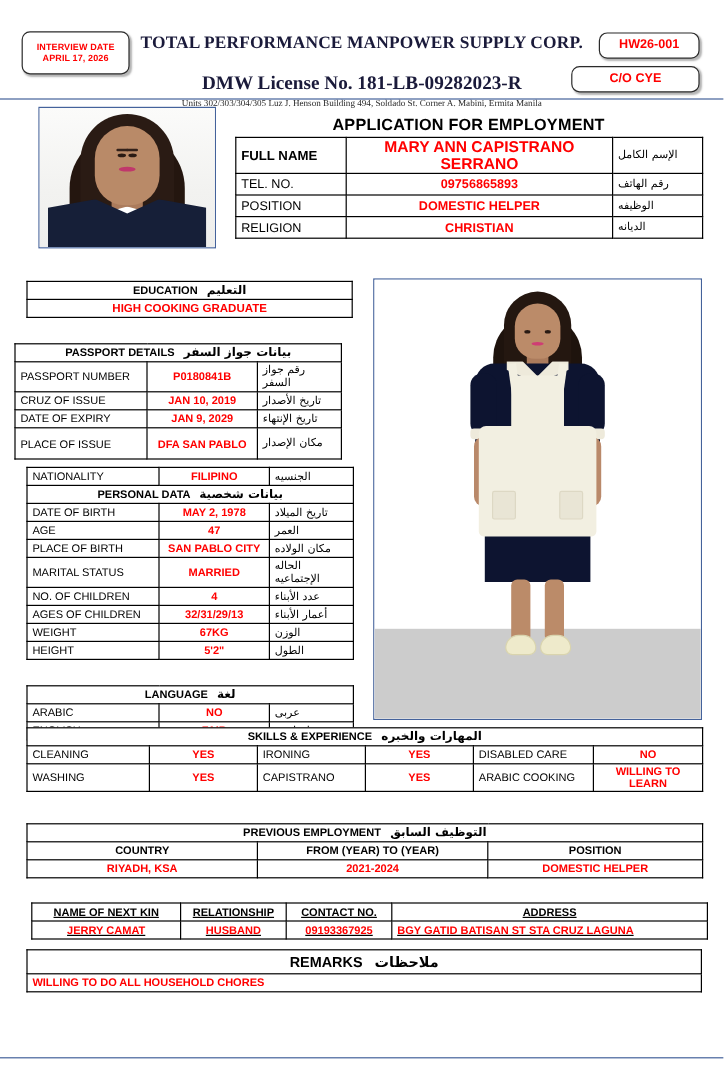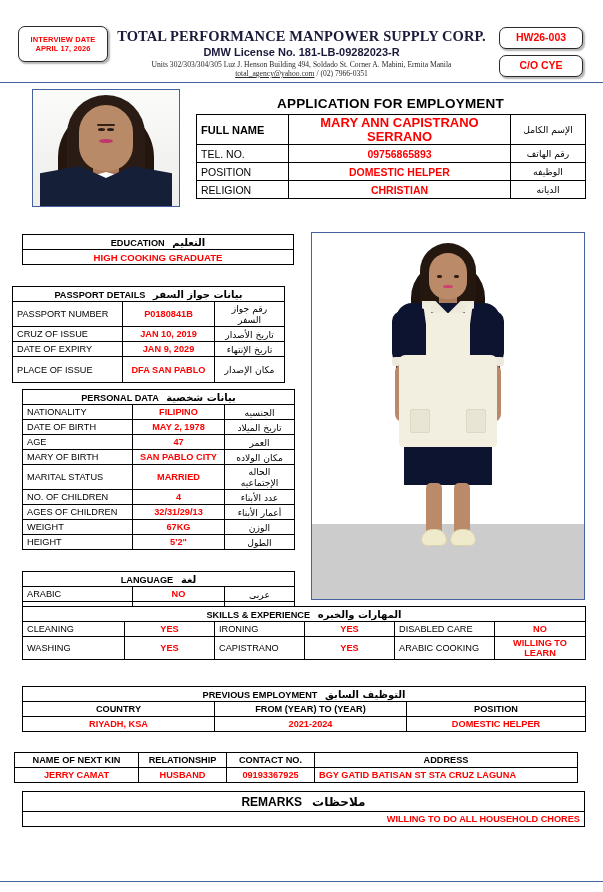--- a/index.html
+++ b/index.html
@@ -32,32 +32,32 @@
     line-height: 1.25;
   }
   #interview-badge {
     left: 18px; top: 26px; width: 90px; height: 36px;
     font-size: 7.5px; letter-spacing: 0.1px;
   }
   #code-badge {
     right: 20px; top: 27px; width: 84px; height: 22px; font-size: 10.5px;
   }
   #careof-badge {
-    right: 20px; top: 55px; width: 84px; height: 22px; font-size: 10.5px;
+    right: 20px; top: 55px; width: 107px; height: 22px; font-size: 10.5px;
   }
   .company-block { text-align: center; padding-top: 10px; }
   .company-name {
     font-family: "Liberation Serif", serif;
     font-weight: bold; font-size: 14.5px; letter-spacing: 0.1px;
     color: #1a1a3a;
   }
   .company-license {
-    font-family: Liberation Sans, sans-serif;
-    font-weight: bold; font-size: 11px; color: #1a1a3a;
-    margin-top: 1px;
+    font-family: Liberation Serif, serif;
+    font-weight: bold; font-size: 16px; color: #1a1a3a;
+    margin-top: 16px;
   }
   .company-address {
     font-family: "Liberation Serif", serif;
     font-size: 7.6px; color: #2a2a2a; margin-top: 2px;
   }
   .company-contact {
     font-family: "Liberation Serif", serif;
     font-size: 7.6px; color: #2a2a2a; margin-top: 0px;
   }
   .company-contact u { text-decoration: underline; }
@@ -170,82 +170,78 @@
   }
   table.grid td, table.grid th {
     border: 1px solid #000;
     padding: 1px 4px;
     font-size: 9.2px;
     vertical-align: middle;
     height: 15px;
   }
   .lbl { font-weight: normal; text-align: left; }
   .val { color: #ff0000; font-weight: bold; text-align: center; }
-  .ar  { text-align: center; font-size: 8.6px; direction: rtl;
+  .ar  { text-align: left; font-size: 8.6px; direction: rtl;
          font-family: "DejaVu Sans", sans-serif; }
   .sect-head {
     text-align: center; font-weight: bold; font-size: 10.5px;
     height: 17px;
     margin-top: 11px;
   }
   .sect-head .arh { font-family:"DejaVu Sans", sans-serif; font-size: 10px; }
   .colhead { text-align:center; font-weight:bold; font-size:9.2px; }
 
   
   #name-table   { left: 196px; top: 114px; width: 389px; }
   #education    { left: 22px;  top: 234px; width: 272px; }
   #passport     { left: 12px;  top: 286px; width: 272px; }
   #personal     { left: 22px;  top: 389px; width: 272px; }
   #language     { left: 22px;  top: 571px; width: 272px; }
   #skills       { left: 22px;  top: 606px; width: 563px; }
   #employment   { left: 22px;  top: 686px; width: 563px; }
-  #nextkin      { left: 14px;  top: 752px; width: 563px; }
+  #nextkin      { left: 26px;  top: 752px; width: 563px; text-decoration: underline; }
   #remarks      { left: 22px;  top: 791px; width: 563px; }
 
   #name-table td { height: 18px; }
   #name-table .bigname { font-size: 13px; line-height: 1.05; margin-top: 16px; }
   #name-table .fullname-lbl { font-weight: bold; font-size: 11px; }
   #name-table .mid { font-size: 10.5px; }
   #name-table .lblcell { font-size: 10.5px; }
 
   #education .val { font-size: 9.6px; }
   .small-red { color:#ff0000; font-weight:bold; font-size: 7.2px; text-align:center; }
-  .remarks-val { color:#ff0000; font-weight:bold; font-size:10.5px; text-align:right; height:18px; }
+  .remarks-val { color:#ff0000; font-weight:bold; font-size:10.5px; text-align:left; height:18px; }
   .bottom-rule {
     position:absolute; left:0; right:0; bottom:10px; height:1px; background:#44629b;
   }
 </style>
 </head>
 <body>
 
 <div class="page">
 
   <div class="header">
 
     <div class="badge" id="interview-badge">
       <span>INTERVIEW DATE</span>
       <span>APRIL 17, 2026</span>
     </div>
 
     <div class="badge" id="code-badge">
-      <span>HW26-003</span>
+      <span>HW26-001</span>
     </div>
 
     <div class="badge" id="careof-badge">
       <span>C/O CYE</span>
     </div>
 
     <div class="company-block">
       <div class="company-name">TOTAL PERFORMANCE MANPOWER SUPPLY CORP.</div>
       <div class="company-license">DMW License No. 181-LB-09282023-R</div>
       <div class="company-address">Units 302/303/304/305 Luz J. Henson Building 494, Soldado St. Corner A. Mabini, Ermita Manila</div>
-      <div class="company-contact">
-        <u>total_agency@yahoo.com</u>
-        <span>/ (02) 7966-0351</span>
-      </div>
     </div>
 
     <div class="header-rule"></div>
   </div>
 
   <div class="photo-frame" id="portrait-frame">
     <div class="portrait">
       <div class="p-bg"></div>
       <div class="p-hair-l"></div>
       <div class="p-hair"></div>
@@ -345,42 +341,42 @@
   </table>
 
   <table class="grid" id="personal">
     <colgroup>
         <col style="width:110px">
         <col style="width:92px">
         <col style="width:70px">
       </colgroup>
     <tbody>
       <tr>
+        <td class="lbl">NATIONALITY</td>
+        <td class="val">FILIPINO</td>
+        <td class="ar">الجنسيه</td>
+      </tr>
+      <tr>
         <td class="sect-head" colspan="3">
           <span>PERSONAL DATA</span>
           &nbsp;&nbsp;<span class="arh">بيانات شخصية</span>
         </td>
       </tr>
       <tr>
-        <td class="lbl">NATIONALITY</td>
-        <td class="val">FILIPINO</td>
-        <td class="ar">الجنسيه</td>
-      </tr>
-      <tr>
         <td class="lbl">DATE OF BIRTH</td>
         <td class="val">MAY 2, 1978</td>
         <td class="ar">تاريخ الميلاد</td>
       </tr>
       <tr>
         <td class="lbl">AGE</td>
         <td class="val">47</td>
         <td class="ar">العمر</td>
       </tr>
       <tr>
-        <td class="lbl">MARY OF BIRTH</td>
+        <td class="lbl">PLACE OF BIRTH</td>
         <td class="val">SAN PABLO CITY</td>
         <td class="ar">مكان الولاده</td>
       </tr>
       <tr>
         <td class="lbl">MARITAL STATUS</td>
         <td class="val">MARRIED</td>
         <td class="ar">الحاله الإجتماعيه</td>
       </tr>
       <tr>
         <td class="lbl">NO. OF CHILDREN</td>

